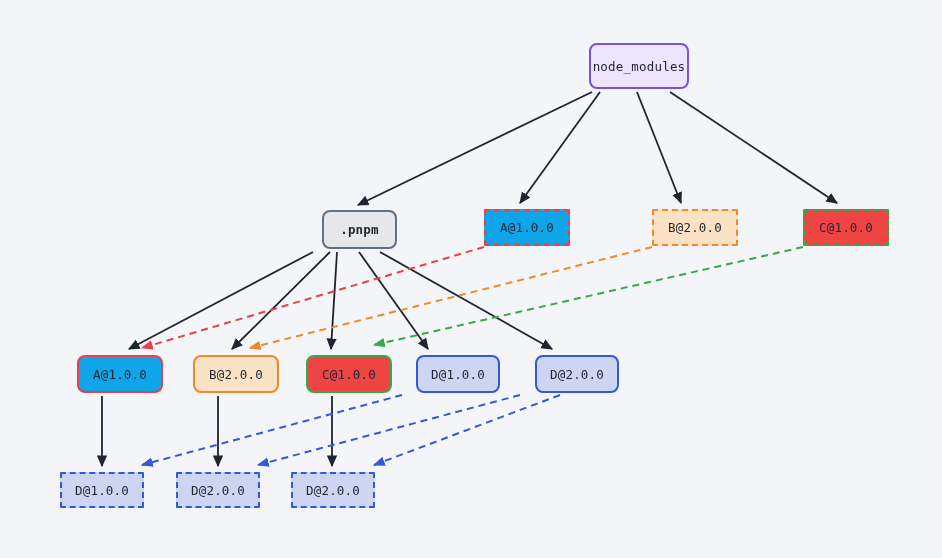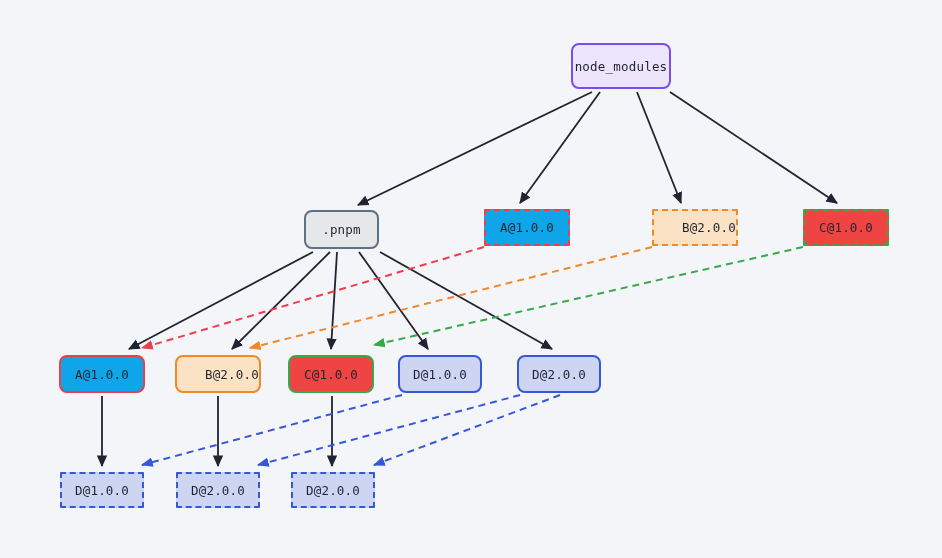--- a/index.html
+++ b/index.html
@@ -32,28 +32,28 @@
     align-items: center;
     justify-content: center;
     font-size: 12.5px;
     letter-spacing: 0.2px;
     color: #1f2430;
     white-space: nowrap;
     z-index: 2;
   }
   .node.rounded { border-radius: 8px; }
   .node.sharp   { border-radius: 1px; }
-  .node.solid   { border-style: solid; }
+  .node.solid   { border-style: solid; margin-left: 18px; }
   .node.dashed  { border-style: dashed; }
   .node { border-width: 2.2px; }
   .node.sharp { border-width: 2.4px; }
   .n-purple { background: #ece5fb; border-color: #7c4ded; }
   .n-grey   { background: #e6e7e8; border-color: #5d7086; }
   .n-red    { background: #0ea5e9; border-color: #ec3f4b; }
-  .n-orange { background: #fbe2c4; border-color: #f08a28; justify-content: flex-end; }
+  .n-orange { background: #fbe2c4; border-color: #f08a28; }
   .n-green  { background: #ef4444; border-color: #37a94a; }
   .n-blue   { background: #ced5f3; border-color: #3558d6; align-items: center; }
   .node-label { pointer-events: none; }
 </style>
 </head>
 <body style="background: rgb(244, 245, 248);">
 
 <div id="diagram-root">
 
   <svg id="edge-layer" viewBox="0 0 942 558" xmlns="http://www.w3.org/2000/svg">
@@ -93,21 +93,21 @@
         <line x1="402" y1="395" x2="142" y2="465" stroke="#3558d6" stroke-width="2" stroke-linecap="butt" stroke-dasharray="7 5" marker-end="url(#ah-blue)"></line>
         <line x1="520" y1="395" x2="258" y2="465" stroke="#3558d6" stroke-width="2" stroke-linecap="butt" stroke-dasharray="7 5" marker-end="url(#ah-blue)"></line>
         <line x1="560" y1="395" x2="374" y2="465" stroke="#3558d6" stroke-width="2" stroke-linecap="butt" stroke-dasharray="7 5" marker-end="url(#ah-blue)"></line>
       </g>
   </svg>
 
   <div id="nodes-group">
       <div class="node rounded solid n-purple" style="left: 571px; top: 43px; width: 100px; height: 46px;">
         <span class="node-label">node_modules</span>
       </div>
-      <div class="node rounded solid n-grey" style="left: 304px; top: 210px; width: 75px; height: 39px;">
+      <div class="node rounded solid n-grey" style="left: 304px; top: 210px; width: 75px; height: 39px; font-weight: bold;">
         <span class="node-label">.pnpm</span>
       </div>
       <div class="node sharp dashed n-red" style="left: 484px; top: 209px; width: 86px; height: 37px;">
         <span class="node-label">A@1.0.0</span>
       </div>
       <div class="node sharp dashed n-orange" style="left: 652px; top: 209px; width: 86px; height: 37px;">
         <span class="node-label">B@2.0.0</span>
       </div>
       <div class="node sharp dashed n-green" style="left: 803px; top: 209px; width: 86px; height: 37px;">
         <span class="node-label">C@1.0.0</span>

